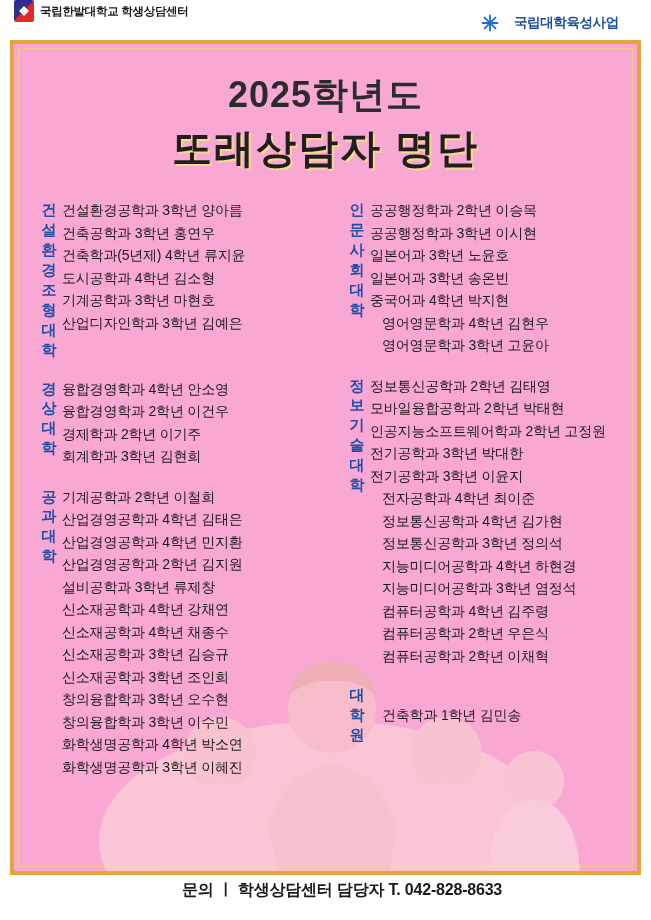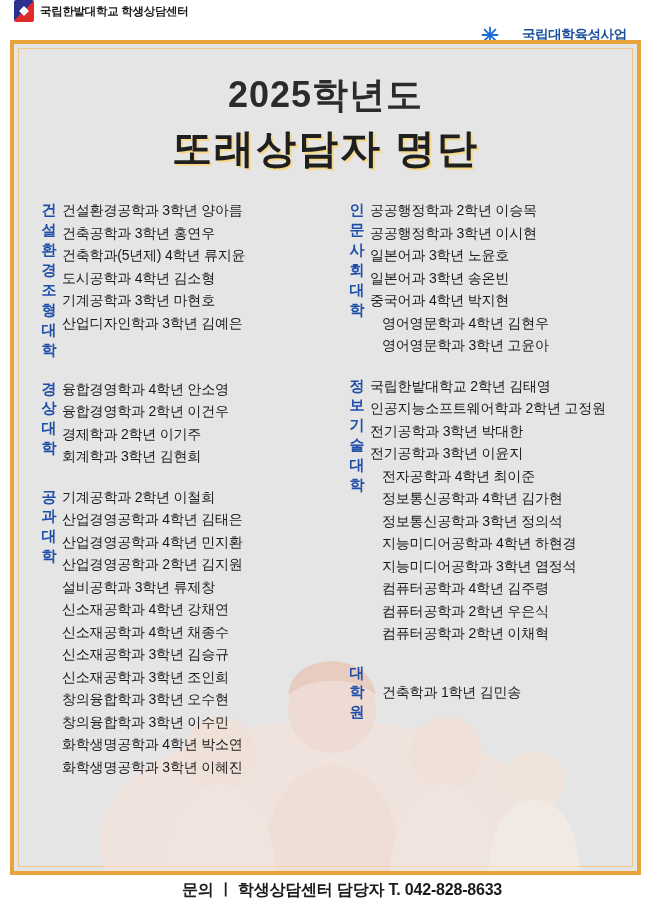--- a/index.html
+++ b/index.html
@@ -37,35 +37,35 @@
     position: absolute; left: 50%; top: 50%;
     width: 7px; height: 7px;
     background: #ffffff;
     transform: translate(-50%,-50%) rotate(45deg);
   }
   .brand-left-text {
     font-size: 11.5px; color: #1a1a1a; font-weight: 700;
     letter-spacing: -0.3px; white-space: nowrap;
   }
   .brand-right {
-    position: absolute; left: 480px; top: 25px;
-    display: flex; align-items: center; gap: 22px;
+    position: absolute; left: 480px; top: 13px;
+    display: flex; align-items: center; gap: 14px;
   }
   .snow-icon { width: 20px; height: 20px; display: block; }
   .brand-right-text {
     font-size: 13.5px; color: #1b4f9c; font-weight: 800;
     letter-spacing: -0.4px; white-space: nowrap;
   }
 
   
   .poster {
     position: absolute;
     left: 10px; top: 40px;
     width: 631px; height: 835px;
-    background: #e5e5e5;
+    background: #f9a8d4;
     border: 4px solid #e8a33a;
     overflow: hidden;
   }
   .poster-inner {
     position: absolute; inset: 4px;
     border: 1px solid #f0c98a;
   }
 
   
   .people { position: absolute; left: 0; bottom: 0; width: 631px; height: 330px; opacity: 1; }
@@ -269,21 +269,22 @@
         <div class="group">
           <div class="group-label">
             <span>정</span>
               <span>보</span>
               <span>기</span>
               <span>술</span>
               <span>대</span>
               <span>학</span>
           </div>
           <div class="group-items">
-            <div class="item">국립한밭대학교 2학년 김태영</div>
+            <div class="item">정보통신공학과 2학년 김태영</div>
+            <div class="item">모바일융합공학과 2학년 박태현</div>
             <div class="item">인공지능소프트웨어학과 2학년 고정원</div>
             <div class="item">전기공학과 3학년 박대한</div>
             <div class="item">전기공학과 3학년 이윤지</div>
             <div class="item indent">전자공학과 4학년 최이준</div>
             <div class="item indent">정보통신공학과 4학년 김가현</div>
             <div class="item indent">정보통신공학과 3학년 정의석</div>
             <div class="item indent">지능미디어공학과 4학년 하현경</div>
             <div class="item indent">지능미디어공학과 3학년 염정석</div>
             <div class="item indent">컴퓨터공학과 4학년 김주령</div>
             <div class="item indent">컴퓨터공학과 2학년 우은식</div>

